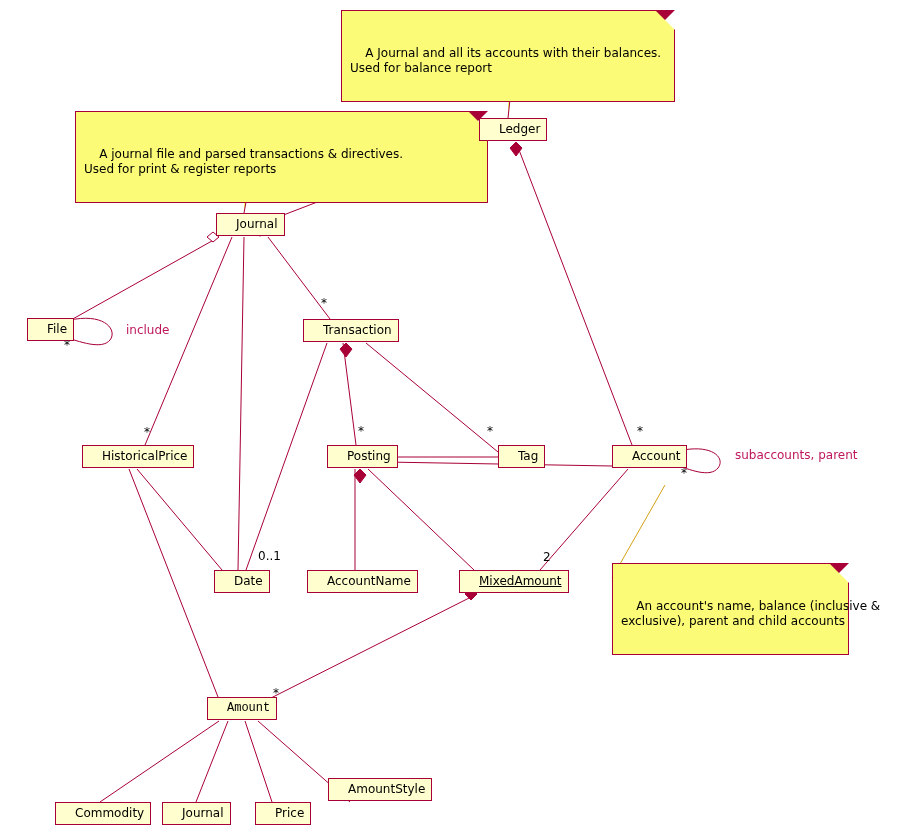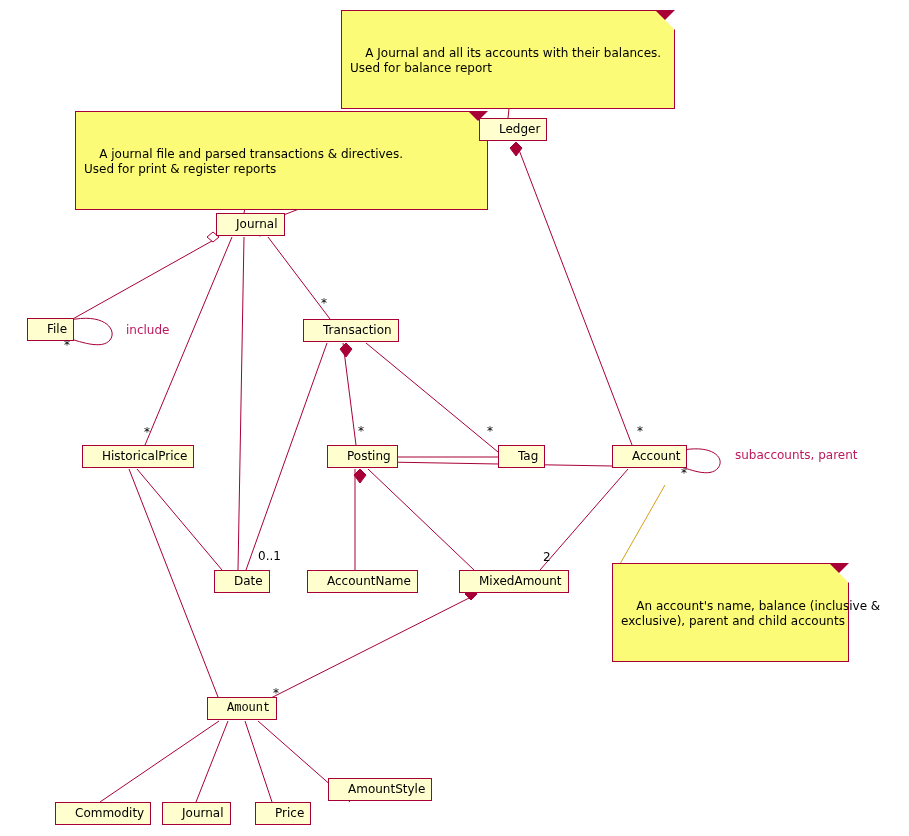--- a/index.html
+++ b/index.html
@@ -36,21 +36,21 @@
     white-space: nowrap;
     box-sizing: border-box;
   }
   .note {
     position: absolute;
     background: #fbfb77;
     border: 1px solid #a80036;
     color: #000000;
     font-size: 12px;
     line-height: 15px;
-    padding: 5px 8px 17px 8px;
+    padding: 5px 8px 10px 8px;
     box-sizing: border-box;
     white-space: pre;
   }
   .note .fold {
     position: absolute;
     right: -1px;
     top: -1px;
     width: 0;
     height: 0;
     border-left: 10px solid transparent;
@@ -193,21 +193,21 @@
   </div>
   <div class="node" style="left:612px; top:445px;">
     <span>Account</span>
   </div>
   <div class="node" style="left:214px; top:570px;">
     <span>Date</span>
   </div>
   <div class="node" style="left:307px; top:570px;">
     <span>AccountName</span>
   </div>
-  <div class="node" style="left:459px; top:570px;">
+  <div class="node" style="left:459px; top:570px;text-decoration:underline;">
     <span>MixedAmount</span>
   </div>
   <div class="node" style="left:207px; top:697px;font-family:Liberation Mono, monospace;">
     <span>Amount</span>
   </div>
   <div class="node" style="left:55px; top:802px;">
     <span>Commodity</span>
   </div>
   <div class="node" style="left:162px; top:802px;">
     <span>Journal</span>

